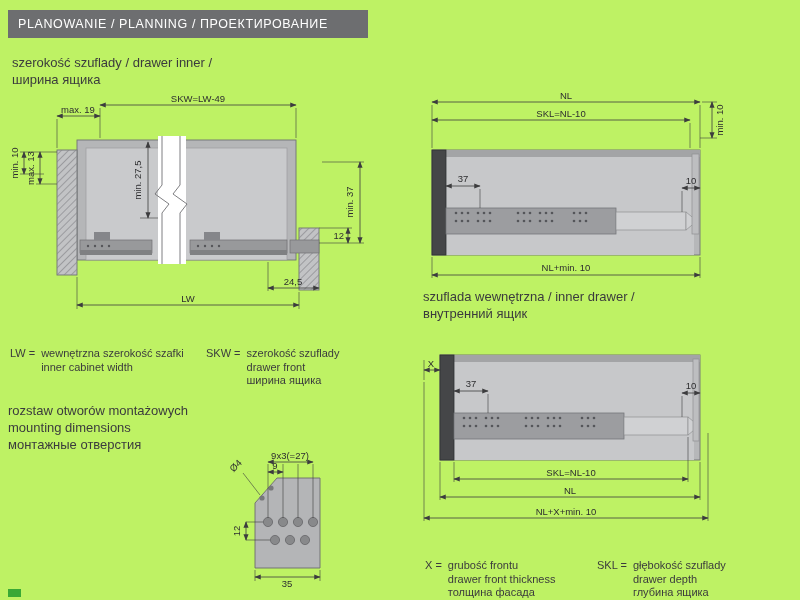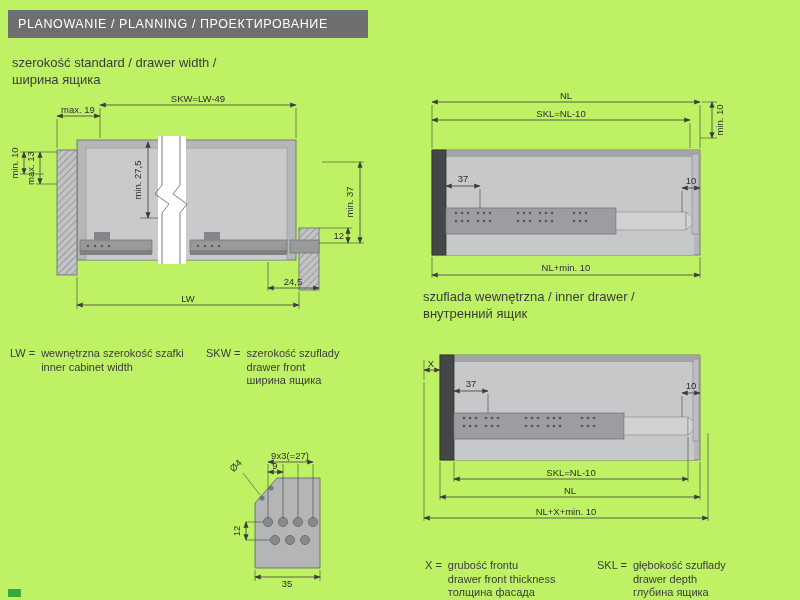--- a/index.html
+++ b/index.html
@@ -27,21 +27,21 @@
 </head>
 <body>
 
 <div class="page">
 
   <div class="abs header-bar">
     <span>PLANOWANIE / PLANNING / ПРОЕКТИРОВАНИЕ</span>
   </div>
 
   <div class="abs sec-title" style="left:12px;top:54px;">
-    <div>szerokość standard / drawer width /</div>
+    <div>szerokość szuflady / drawer inner /</div>
     <div>ширина ящика</div>
   </div>
 
   <svg class="abs" style="left:8px;top:90px" width="392" height="232" viewBox="0 0 392 232">
     <defs>
       <marker id="arA" viewBox="0 0 10 10" refX="9" refY="5" markerWidth="8" markerHeight="8" orient="auto-start-reverse">
         <path d="M0,1 L10,5 L0,9 z" fill="#3c3c3e"></path>
       </marker>
       <pattern id="hatchA" width="5" height="5" patternUnits="userSpaceOnUse" patternTransform="rotate(45)">
         <line x1="0" y1="0" x2="0" y2="5" stroke="#84858a" stroke-width="1.3"></line>
@@ -140,20 +140,25 @@
     <div class="lgroup">
       <span class="term">SKW =</span>
       <span class="llines">
         <span>szerokość szuflady</span>
         <span>drawer front</span>
         <span>ширина ящика</span>
       </span>
     </div>
   </div>
 
+  <div class="abs sec-title" style="left:8px;top:402px;">
+    <div>rozstaw otworów montażowych</div>
+    <div>mounting dimensions</div>
+    <div>монтажные отверстия</div>
+  </div>
 
   <svg class="abs" style="left:222px;top:448px" width="118" height="142" viewBox="0 0 118 142">
     <defs>
       <marker id="arB" viewBox="0 0 10 10" refX="9" refY="5" markerWidth="8" markerHeight="8" orient="auto-start-reverse">
         <path d="M0,1 L10,5 L0,9 z" fill="#3c3c3e"></path>
       </marker>
     </defs>
 
     <g>
       <polygon points="33,55 55,30 98,30 98,120 33,120" fill="#b4b5b7" stroke="#6b6c6e" stroke-width=".9" stroke-linejoin="round"></polygon>

